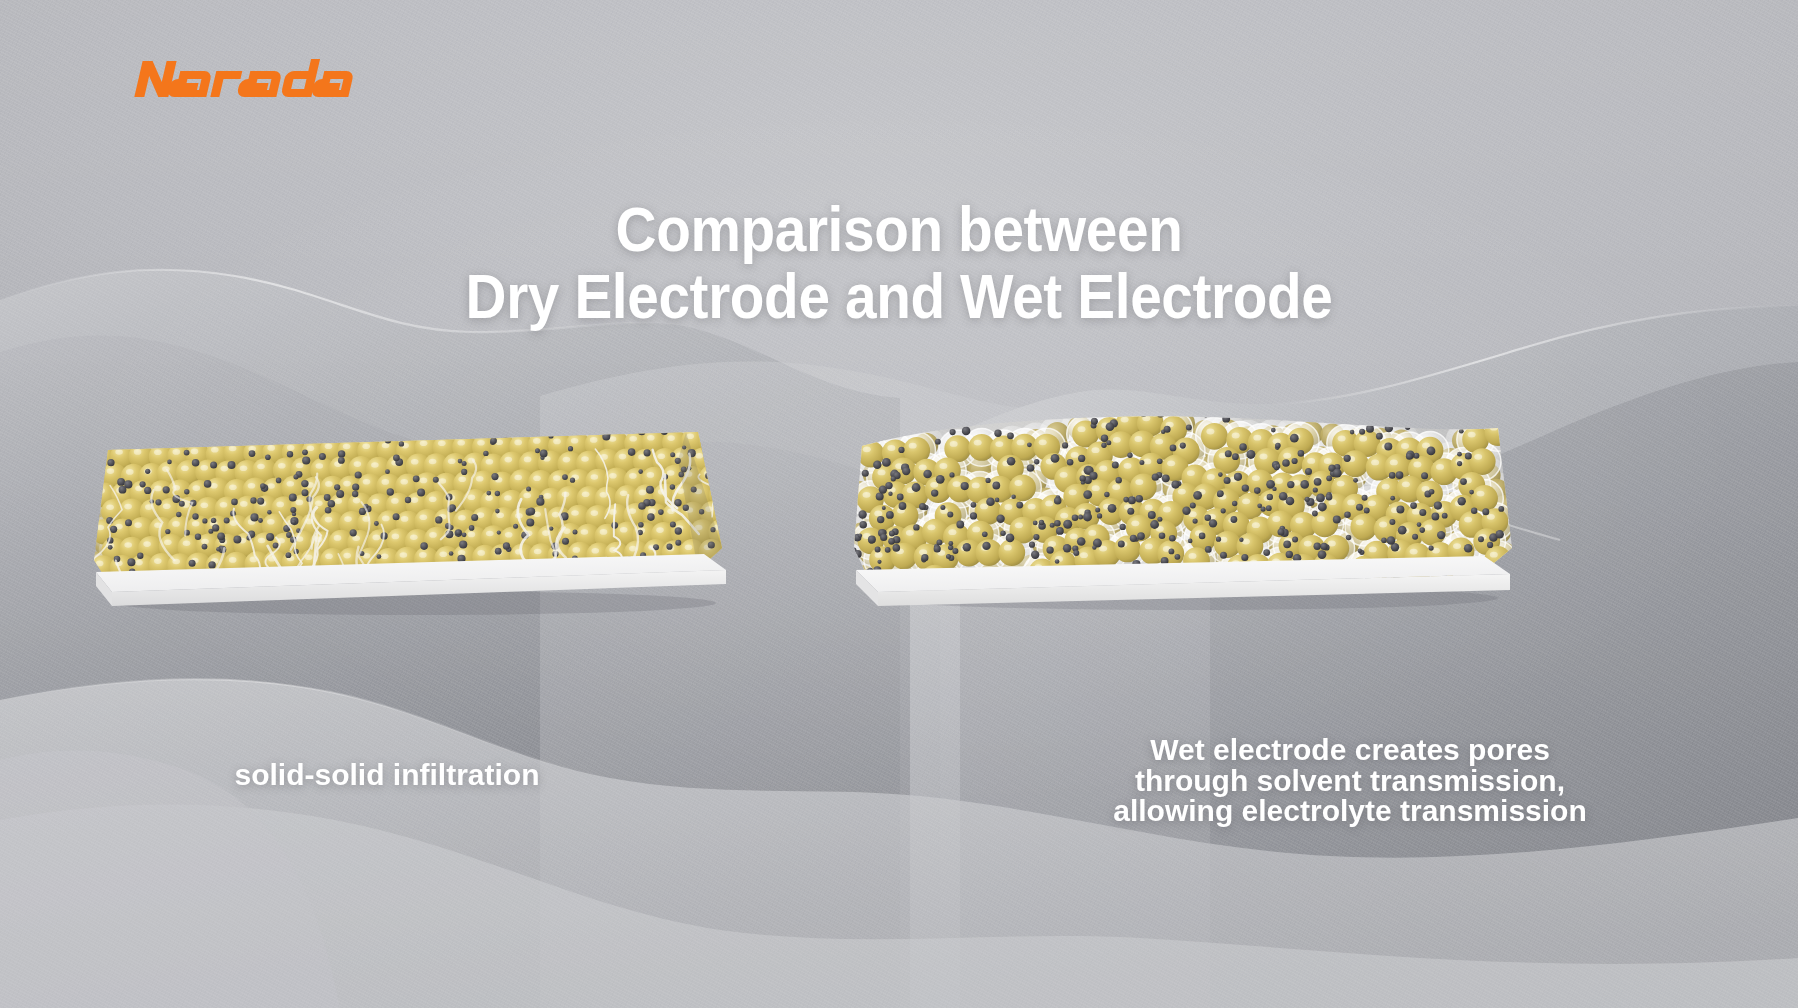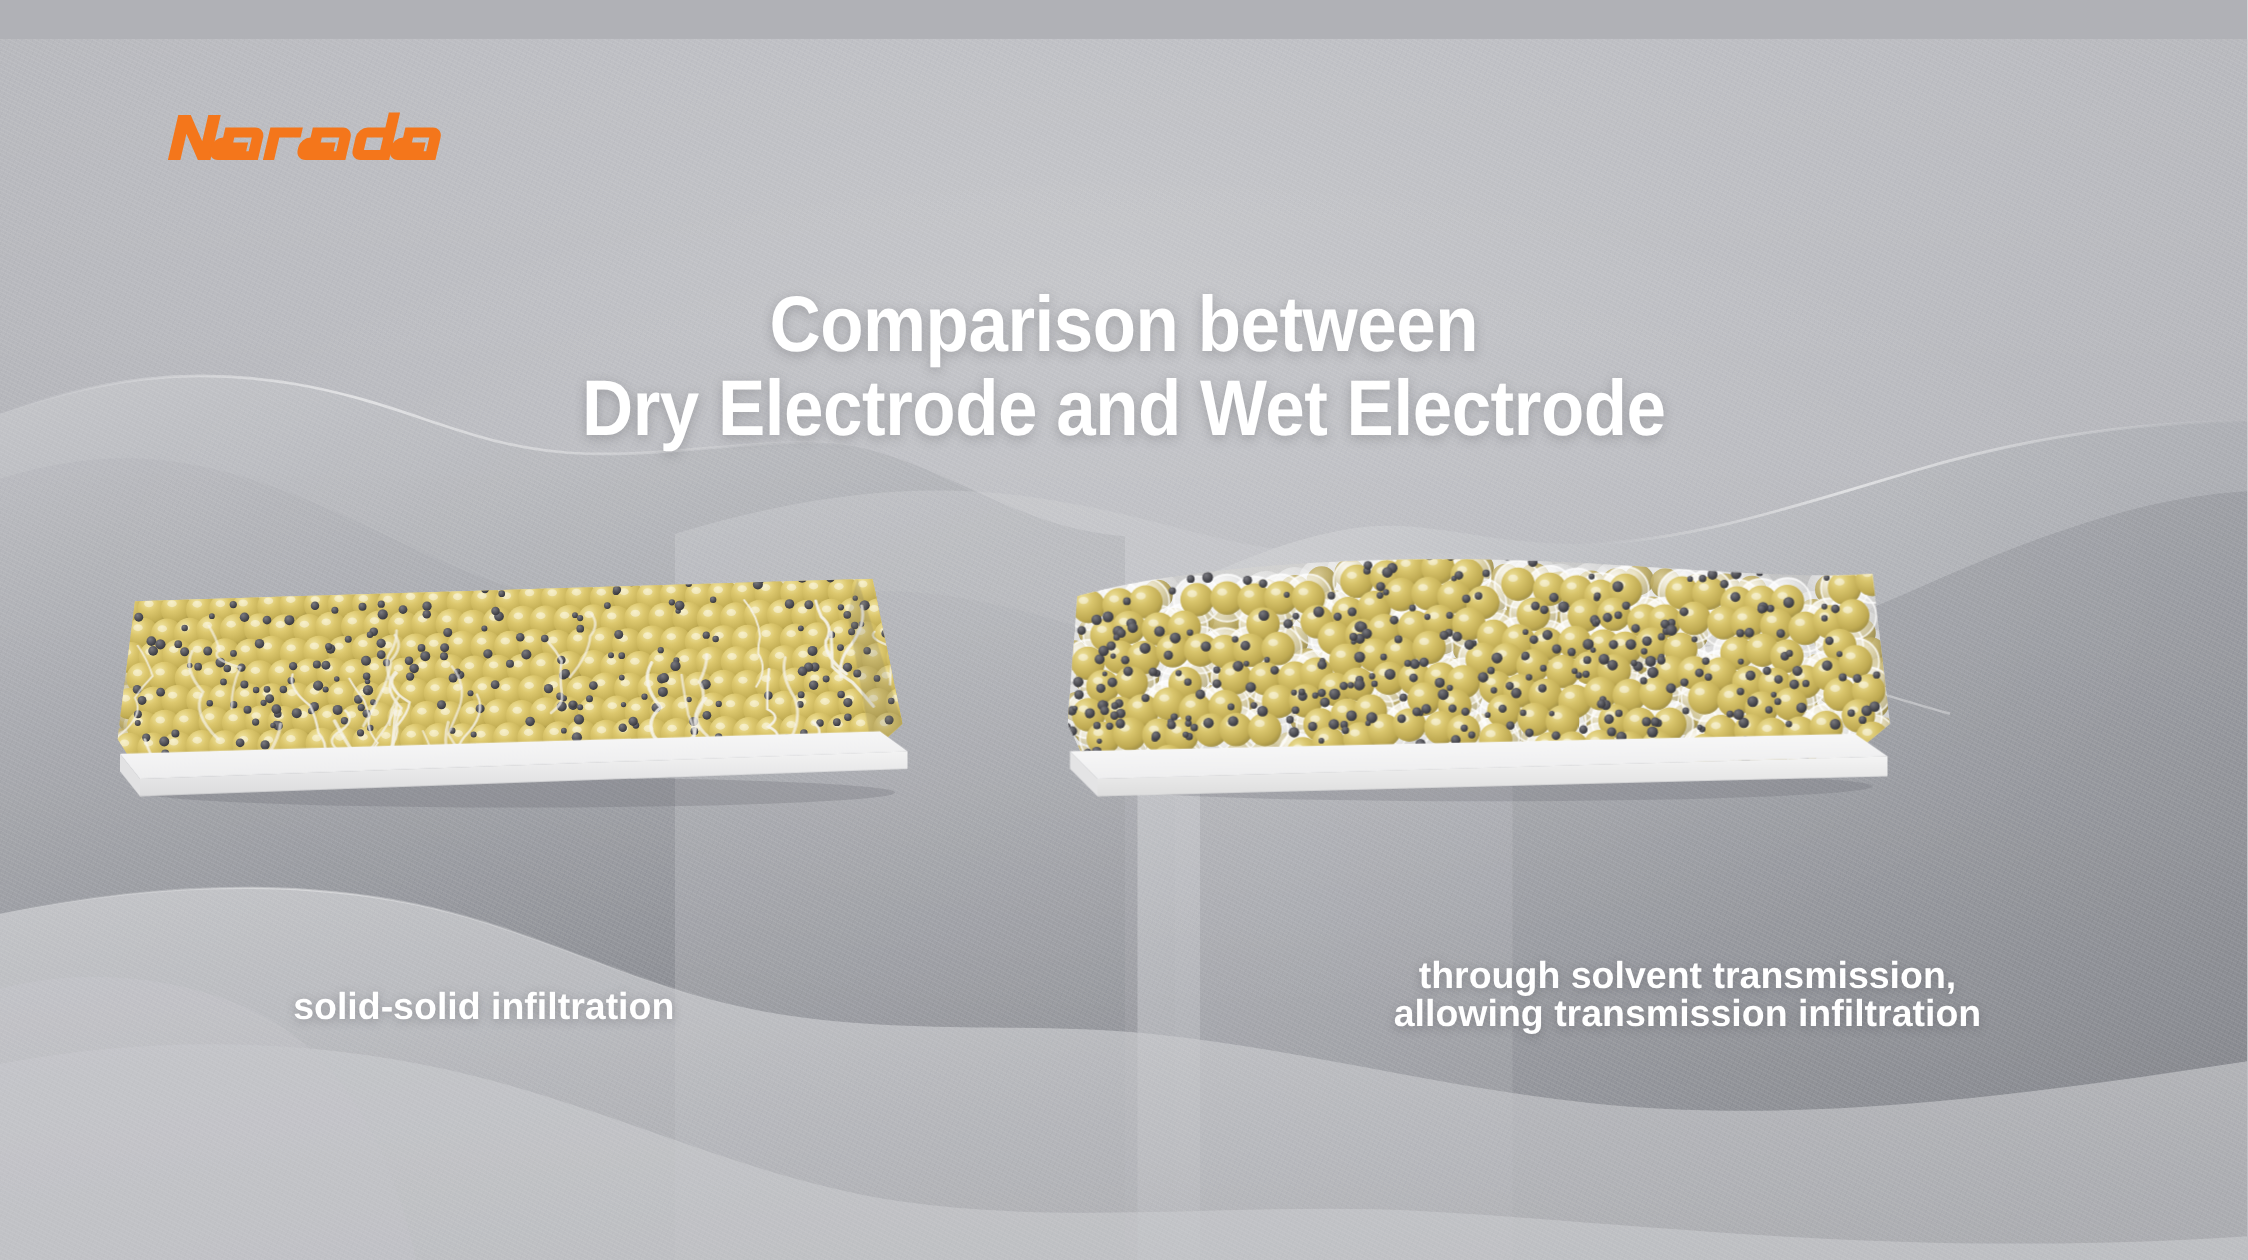--- a/index.html
+++ b/index.html
@@ -4,21 +4,21 @@
 <style>
   * { margin:0; padding:0; box-sizing:border-box; }
   html,body { width:1798px; height:1008px; overflow:hidden; }
   body {
     font-family:"Liberation Sans", sans-serif;
     background:#b0b1b6;
     position:relative;
   }
 
   
-  #stage { position:absolute; inset:0; overflow:hidden;margin-top:31px; }
+  #stage { position:absolute; inset:0; overflow:hidden; }
 
   
   .bg-base{
     position:absolute; inset:0;
     background:
       radial-gradient(120% 90% at 50% 18%, #c3c4c8 0%, #b8b9be 38%, #abacb2 70%, #a4a5ab 100%);
   }
   .bg-vignette{
     position:absolute; inset:0;
     background:
@@ -2931,17 +2931,18 @@
         <path d="M30,194 L662,176 L662,192 L30,208 Z" fill="url(#slabFaceW)"></path>
       </g>
     </svg>
   </div>
 
   <div class="caption" id="caption-dry">
     <span class="cline">solid-solid infiltration</span>
   </div>
 
   <div class="caption" id="caption-wet">
+    <span class="cline">Wet electrode creates pores</span>
     <span class="cline">through solvent transmission,</span>
-    <span class="cline">allowing transmission infiltration</span>
+    <span class="cline">allowing electrolyte transmission</span>
   </div>
 
 </div>
 
 </body></html>

